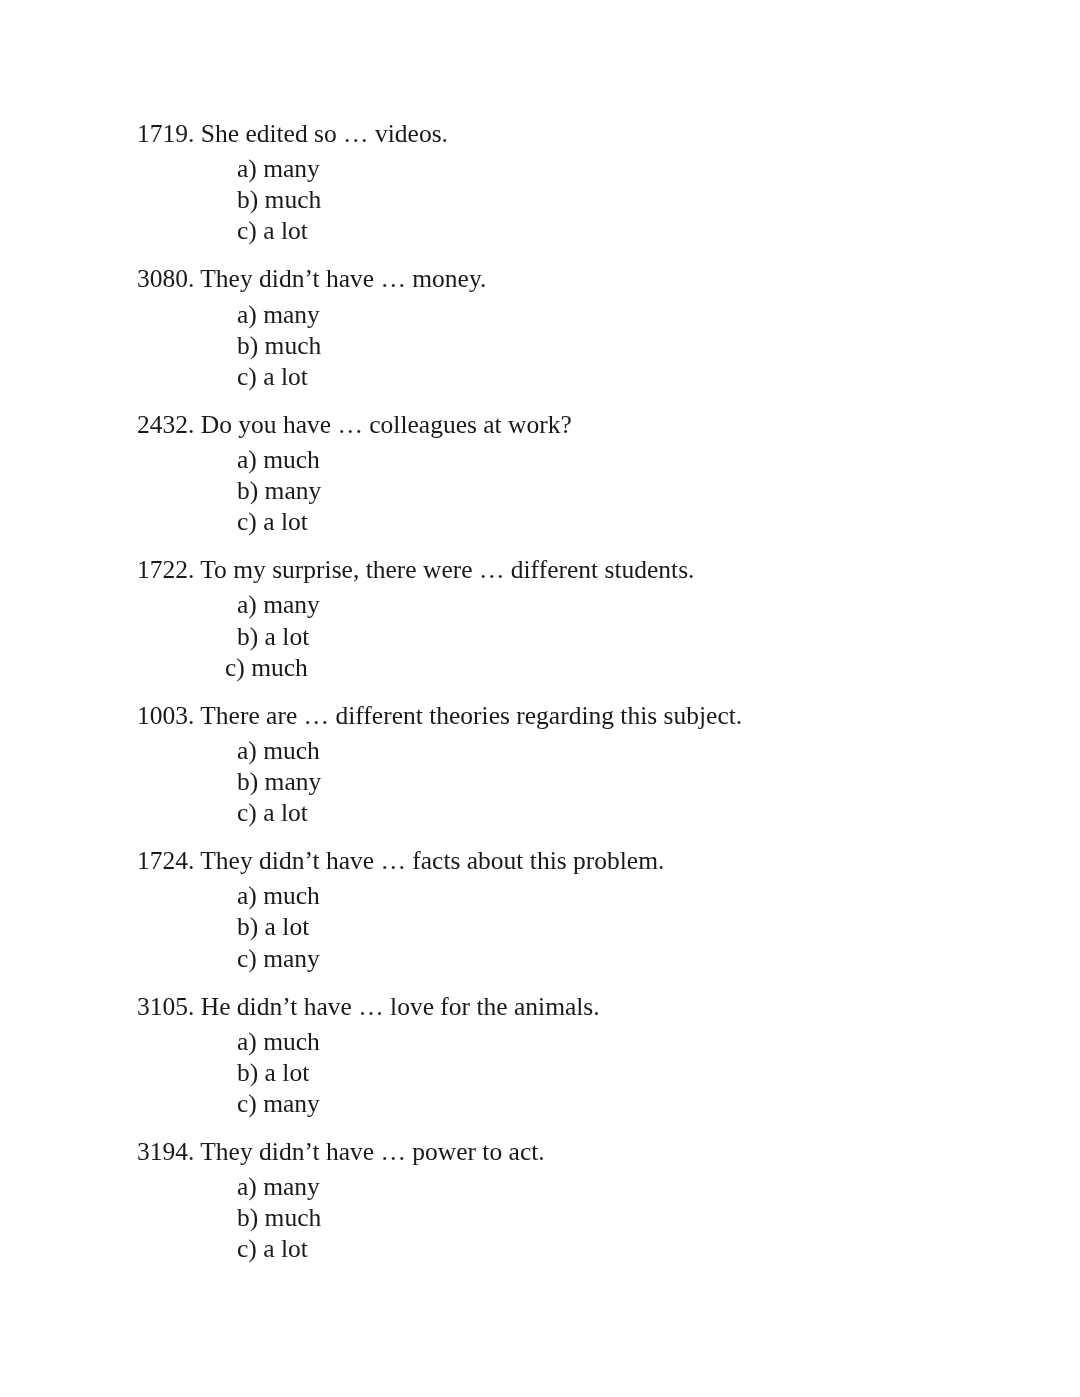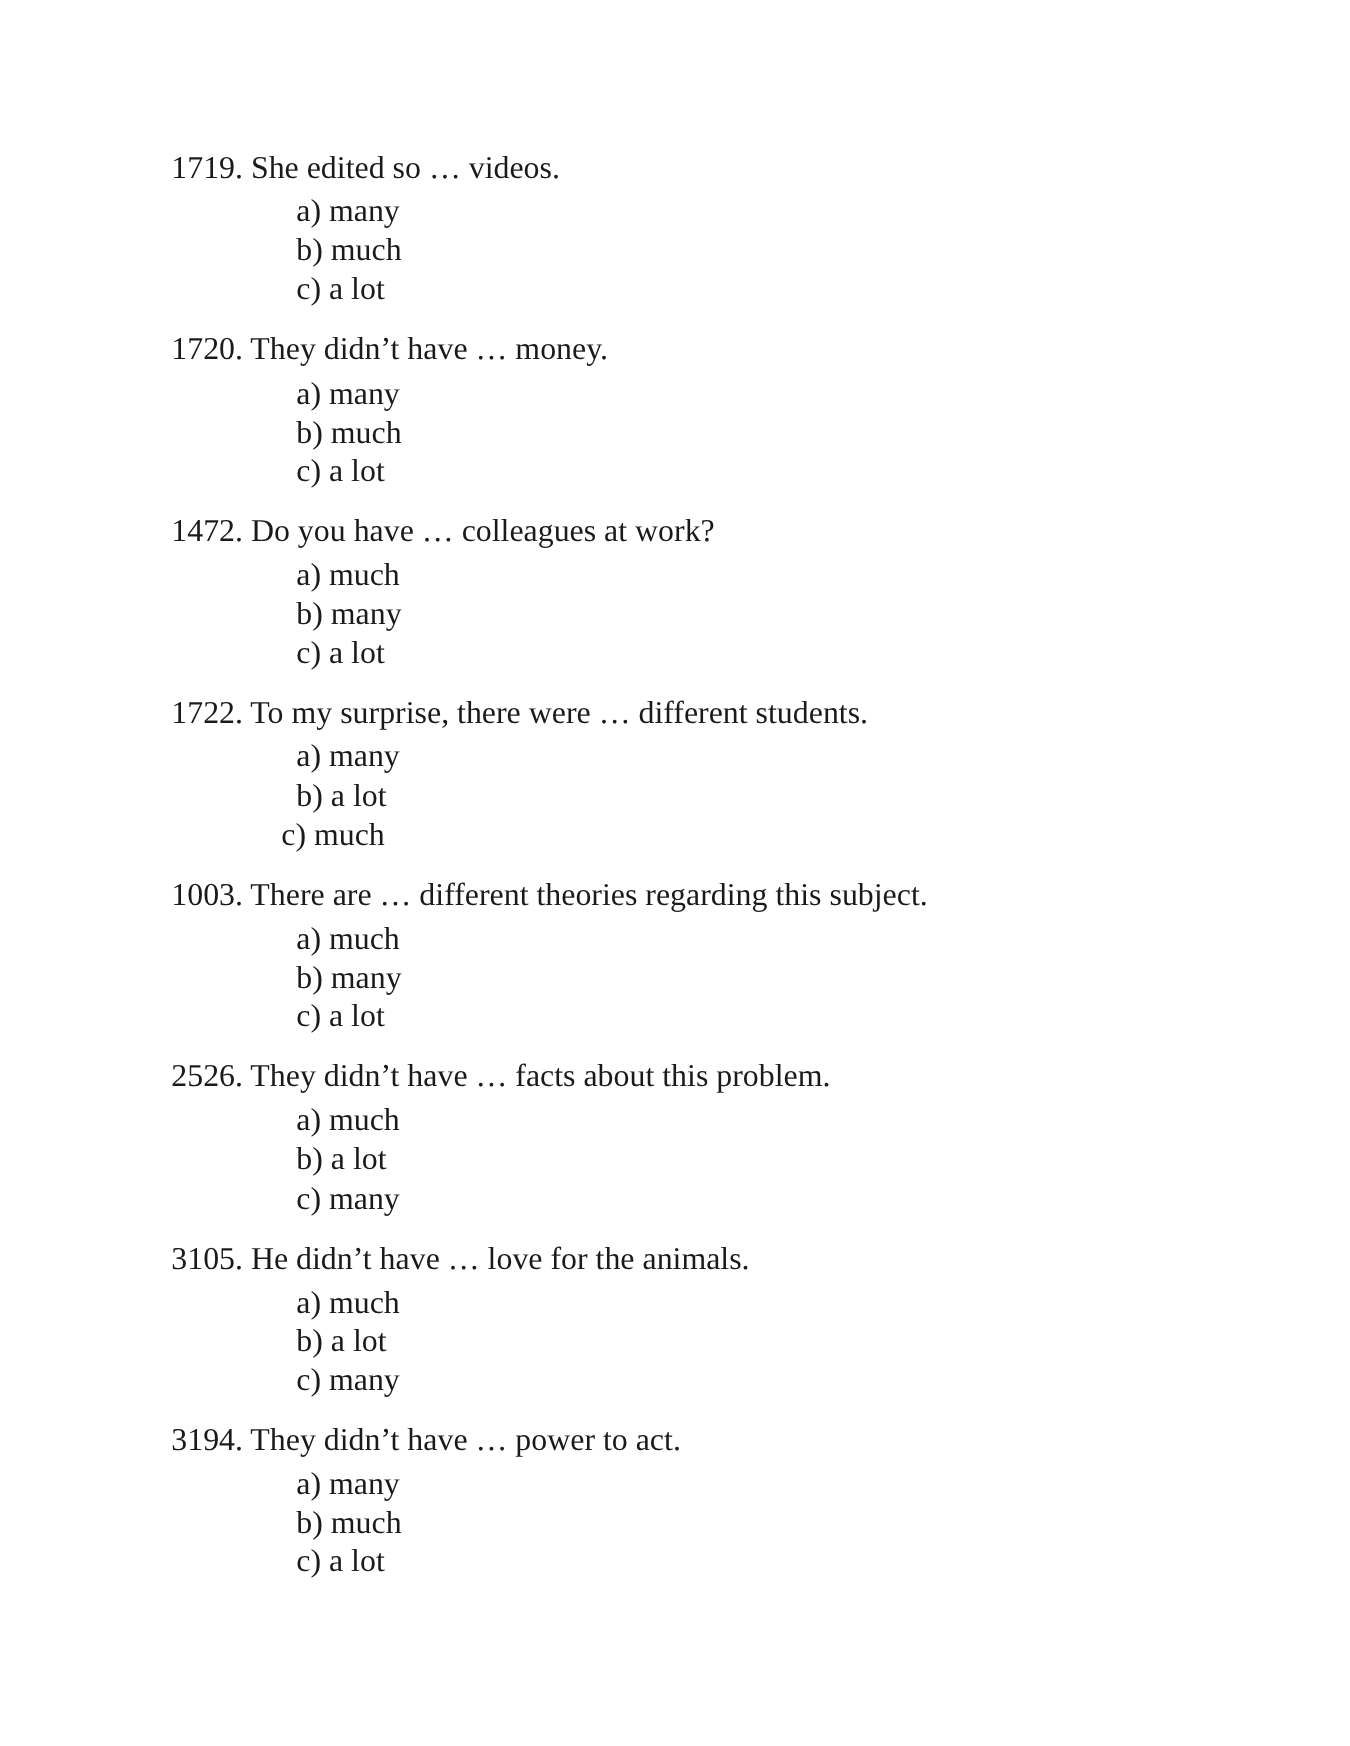--- a/index.html
+++ b/index.html
@@ -51,29 +51,29 @@
   <div id="questions-container">
       <div class="question-block">
         <div class="question-line">1719. She edited so … videos.</div>
         <ul class="options">
           <li class="option">a) many</li>
           <li class="option">b) much</li>
           <li class="option">c) a lot</li>
         </ul>
       </div>
       <div class="question-block">
-        <div class="question-line">1720. They didn’t have … money.</div>
+        <div class="question-line">3080. They didn’t have … money.</div>
         <ul class="options">
           <li class="option">a) many</li>
           <li class="option">b) much</li>
           <li class="option">c) a lot</li>
         </ul>
       </div>
       <div class="question-block">
-        <div class="question-line">1472. Do you have … colleagues at work?</div>
+        <div class="question-line">2432. Do you have … colleagues at work?</div>
         <ul class="options">
           <li class="option">a) much</li>
           <li class="option">b) many</li>
           <li class="option">c) a lot</li>
         </ul>
       </div>
       <div class="question-block">
         <div class="question-line">1722. To my surprise, there were … different students.</div>
         <ul class="options">
           <li class="option">a) many</li>
@@ -83,21 +83,21 @@
       </div>
       <div class="question-block">
         <div class="question-line">1003. There are … different theories regarding this subject.</div>
         <ul class="options">
           <li class="option">a) much</li>
           <li class="option">b) many</li>
           <li class="option">c) a lot</li>
         </ul>
       </div>
       <div class="question-block">
-        <div class="question-line">2526. They didn’t have … facts about this problem.</div>
+        <div class="question-line">1724. They didn’t have … facts about this problem.</div>
         <ul class="options">
           <li class="option">a) much</li>
           <li class="option">b) a lot</li>
           <li class="option">c) many</li>
         </ul>
       </div>
       <div class="question-block">
         <div class="question-line">3105. He didn’t have … love for the animals.</div>
         <ul class="options">
           <li class="option">a) much</li>

